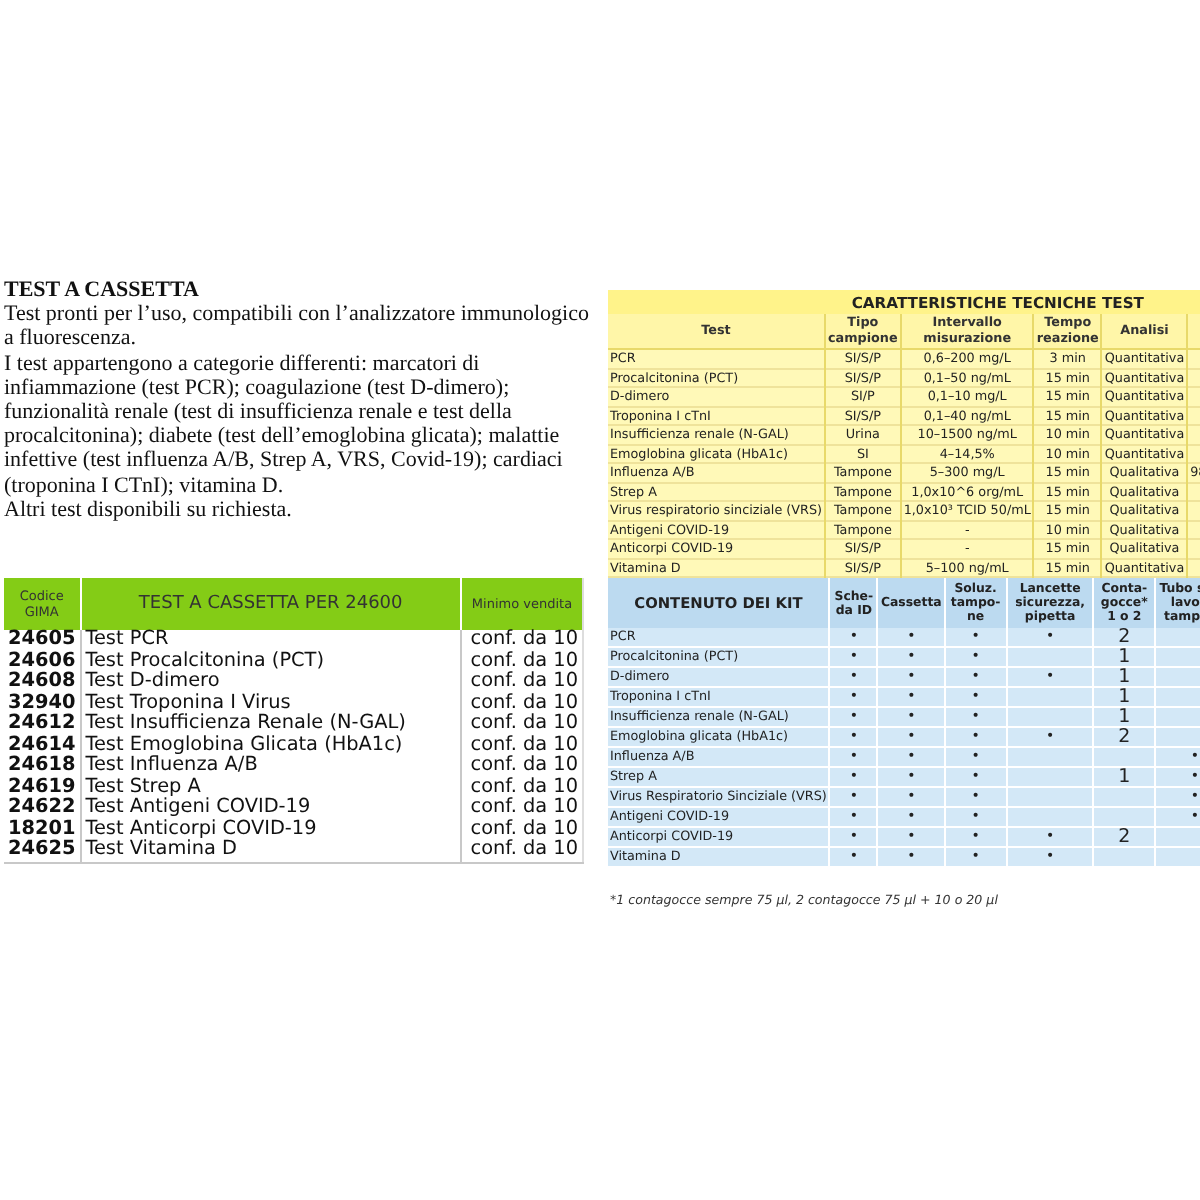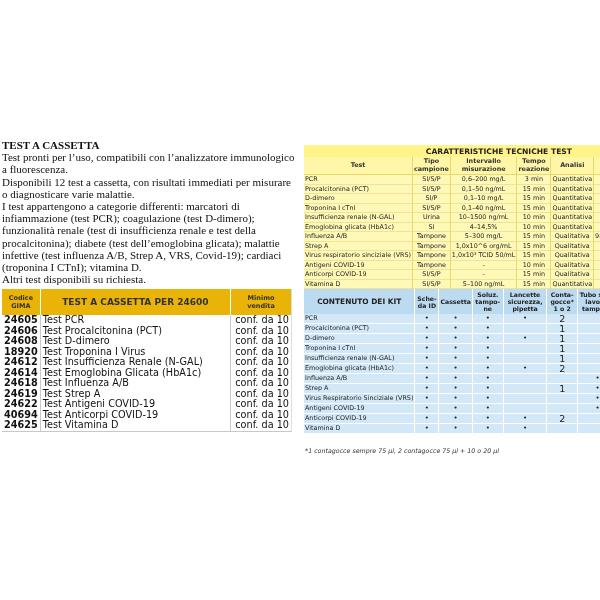--- a/index.html
+++ b/index.html
@@ -5,21 +5,21 @@
   html, body { margin:0; padding:0; background:#ffffff; }
   body { width:600px; height:600px; position:relative; overflow:hidden; font-family:"DejaVu Sans", sans-serif; color:#111; }
 
   
   #intro { position:absolute; left:2px; top:139px; width:296px; font-size:11px; line-height:12.2px;font-family:Liberation Serif, serif; }
   #intro .title { font-weight:bold; }
   #intro p { margin:0; }
 
   
   #products { position:absolute; left:2px; top:289px; width:290px; border-collapse:collapse; font-size:9.7px; }
-  #products thead th { background:#eab308; color:#333; font-weight:bold; padding:2px 2px; border-right:1px solid #fff;margin-left:40px; }
+  #products thead th { background:#84cc16; color:#333; font-weight:normal; padding:2px 2px; border-right:1px solid #fff;margin-left:40px; }
   #products thead th.code { width:32px; font-size:6.5px; line-height:8px; }
   #products thead th.name { font-size:9px; }
   #products thead th.min { width:56px; font-size:6.5px; line-height:8px; border-right:none; }
   #products thead tr { height:26px; }
   #products tbody td { padding:0 2px; line-height:10.5px; height:10.5px; white-space:nowrap; }
   #products tbody td.code { font-weight:bold; border-right:1px solid #c8c8c8;margin-top:12px; }
   #products tbody td.min { border-left:1px solid #c8c8c8; text-align:right; }
   #products tbody tr:last-child td { border-bottom:1px solid #c8c8c8; }
   #products { border-right:1px solid #ddd; }
 
@@ -42,21 +42,20 @@
   #kit .dot { font-size:7px; }
 
   #kit-note { position:absolute; left:305px; top:447px; font-size:6.3px; font-style:italic; color:#333; }
 </style>
 </head>
 <body>
 
 <div id="intro">
   <p class="title">TEST A CASSETTA</p>
   <p>Test pronti per l’uso, compatibili con l’analizzatore immunologico a fluorescenza.</p>
-  <p>Disponibili 12 test a cassetta, con risultati immediati per misurare o diagnosticare varie malattie.</p>
   <p>I test appartengono a categorie differenti: marcatori di infiammazione (test PCR); coagulazione (test D-dimero); funzionalità renale (test di insufficienza renale e test della procalcitonina); diabete (test dell’emoglobina glicata); malattie infettive (test influenza A/B, Strep A, VRS, Covid-19); cardiaci (troponina I CTnI); vitamina D.</p>
   <p>Altri test disponibili su richiesta.</p>
 </div>
 
 <table id="products">
   <thead>
     <tr>
       <th class="code">Codice GIMA</th>
       <th class="name">TEST A CASSETTA PER 24600</th>
       <th class="min">Minimo vendita</th>
@@ -72,21 +71,21 @@
         <td class="code">24606</td>
         <td class="name">Test Procalcitonina (PCT)</td>
         <td class="min">conf. da 10</td>
       </tr>
       <tr>
         <td class="code">24608</td>
         <td class="name">Test D-dimero</td>
         <td class="min">conf. da 10</td>
       </tr>
       <tr>
-        <td class="code">18920</td>
+        <td class="code">32940</td>
         <td class="name">Test Troponina I Virus</td>
         <td class="min">conf. da 10</td>
       </tr>
       <tr>
         <td class="code">24612</td>
         <td class="name">Test Insufficienza Renale (N-GAL)</td>
         <td class="min">conf. da 10</td>
       </tr>
       <tr>
         <td class="code">24614</td>
@@ -102,21 +101,21 @@
         <td class="code">24619</td>
         <td class="name">Test Strep A</td>
         <td class="min">conf. da 10</td>
       </tr>
       <tr>
         <td class="code">24622</td>
         <td class="name">Test Antigeni COVID-19</td>
         <td class="min">conf. da 10</td>
       </tr>
       <tr>
-        <td class="code">40694</td>
+        <td class="code">18201</td>
         <td class="name">Test Anticorpi COVID-19</td>
         <td class="min">conf. da 10</td>
       </tr>
       <tr>
         <td class="code">24625</td>
         <td class="name">Test Vitamina D</td>
         <td class="min">conf. da 10</td>
       </tr>
     </tbody>
 </table>

